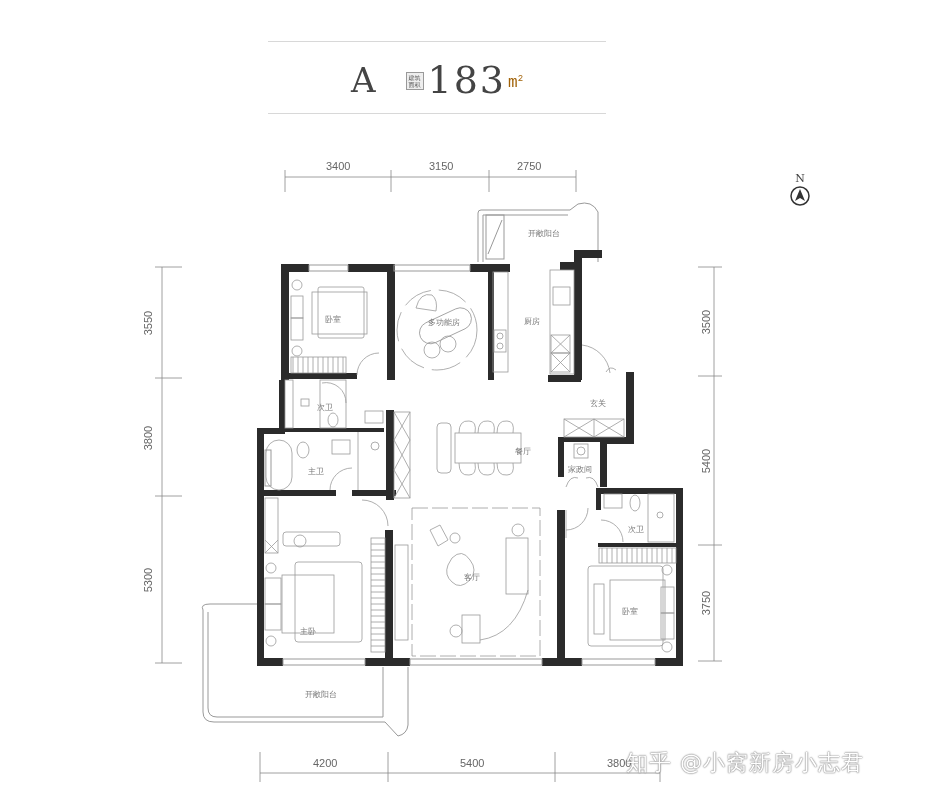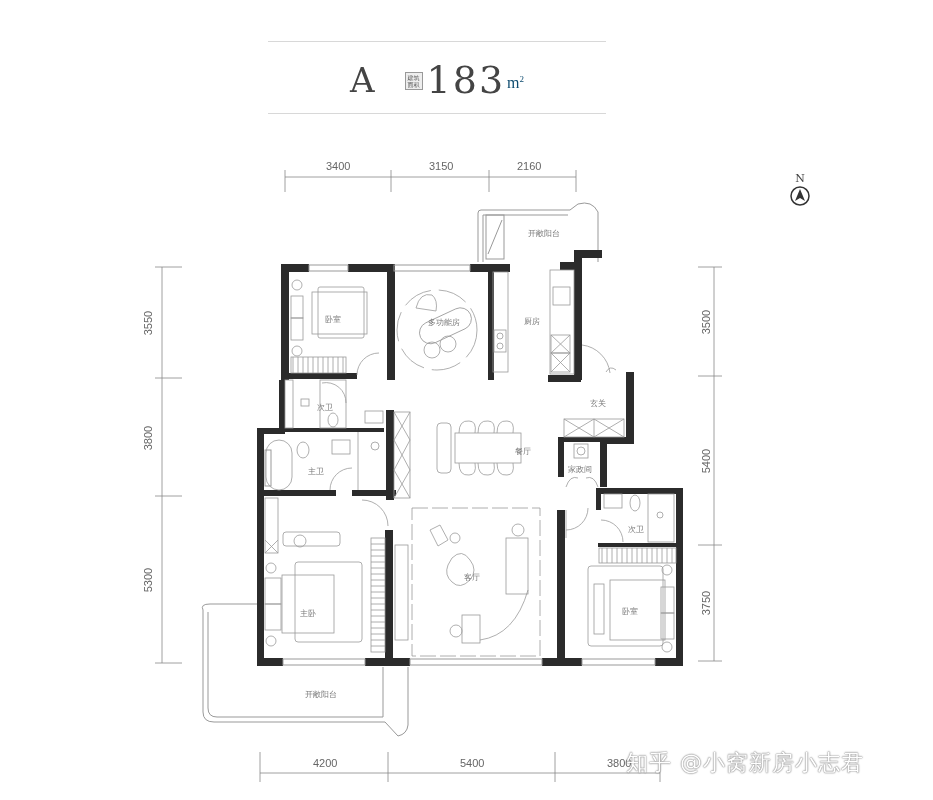--- a/index.html
+++ b/index.html
@@ -2,21 +2,21 @@
 <html><head>
 <meta charset="utf-8">
 <style>
   html,body{margin:0;padding:0;background:#fff;}
   body{width:933px;height:800px;position:relative;overflow:hidden;font-family:"DejaVu Sans",sans-serif;color:#555;}
   .rule{position:absolute;left:268px;width:338px;height:1px;background:#d8d8d8;}
   .title{position:absolute;left:268px;top:50px;width:338px;height:50px;display:flex;align-items:flex-end;justify-content:center;gap:0;}
   .unit-letter{font-family:"DejaVu Serif",serif;font-size:34px;color:#444;margin-right:30px;line-height:40px;}
   .area-tag{display:inline-block;font-size:6px;line-height:7px;border:1px solid #999;background:#eee;color:#555;padding:1px;margin-right:4px;margin-bottom:10px;width:14px;text-align:center;}
   .area-num{font-family:"DejaVu Serif",serif;font-size:38px;color:#444;line-height:40px;letter-spacing:2px;}
-  .area-unit{font-family:Liberation Serif, serif;font-size:16px;color:#0c4a6e;margin-left:2px;margin-bottom:8px;margin-top:43px;}
+  .area-unit{font-family:Liberation Mono, monospace;font-size:16px;color:#a16207;margin-left:2px;margin-bottom:8px;margin-top:43px;}
   .area-unit sup{font-size:9px;}
   svg.plan{position:absolute;left:0;top:0;}
   .dim{position:absolute;font-size:11px;color:#666;font-family:"Liberation Sans",sans-serif;text-align:right;}
   .vdim{position:absolute;font-size:11px;color:#666;font-family:"Liberation Sans",sans-serif;transform:rotate(-90deg);transform-origin:center center;width:40px;text-align:center;}
   .room{position:absolute;font-size:8px;color:#777;white-space:nowrap;}
   .north{position:absolute;left:789px;top:172px;width:22px;text-align:center;}
   .north .n{font-family:"DejaVu Serif",serif;font-size:11px;color:#444;}
   .watermark{position:absolute;left:626px;top:748px;font-size:22px;color:#fff;text-shadow:0 0 2px #888,0 0 1px #555;letter-spacing:1px;white-space:nowrap;}
 </style>
 </head>
@@ -226,21 +226,21 @@
     <rect x="610" y="580" width="55" height="60"></rect>
     <rect x="661" y="587" width="13" height="26"></rect>
     <rect x="661" y="613" width="13" height="26"></rect>
     <circle cx="667" cy="570" r="5"></circle>
     <circle cx="667" cy="647" r="5"></circle>
   </g>
 </svg>
 
 <div class="dim" style="left:326px;top:160px;">3400</div>
 <div class="dim" style="left:429px;top:160px;">3150</div>
-<div class="dim" style="left:517px;top:160px;">2160</div>
+<div class="dim" style="left:517px;top:160px;">2750</div>
 
 <div class="dim" style="left:313px;top:757px;">4200</div>
 <div class="dim" style="left:460px;top:757px;">5400</div>
 <div class="dim" style="left:607px;top:757px;">3800</div>
 
 <div class="vdim" style="left:128px;top:317px;">3550</div>
 <div class="vdim" style="left:128px;top:432px;">3800</div>
 <div class="vdim" style="left:128px;top:574px;">5300</div>
 
 <div class="vdim" style="left:686px;top:316px;">3500</div>
@@ -250,18 +250,18 @@
 <div class="room" style="left:528px;top:228px;">开敞阳台</div>
 <div class="room" style="left:325px;top:314px;">卧室</div>
 <div class="room" style="left:428px;top:317px;">多功能房</div>
 <div class="room" style="left:524px;top:316px;">厨房</div>
 <div class="room" style="left:590px;top:398px;text-align:right;">玄关</div>
 <div class="room" style="left:317px;top:402px;">次卫</div>
 <div class="room" style="left:308px;top:466px;">主卫</div>
 <div class="room" style="left:479px;top:446px;margin-left:36px;">餐厅</div>
 <div class="room" style="left:568px;top:464px;">家政间</div>
 <div class="room" style="left:628px;top:524px;">次卫</div>
-<div class="room" style="left:300px;top:608px;">主卧</div>
+<div class="room" style="left:300px;top:626px;">主卧</div>
 <div class="room" style="left:464px;top:572px;">客厅</div>
 <div class="room" style="left:622px;top:606px;">卧室</div>
 <div class="room" style="left:305px;top:689px;">开敞阳台</div>
 
 <div class="watermark">知乎 @小窝新房小志君</div>
 
 </body></html>

